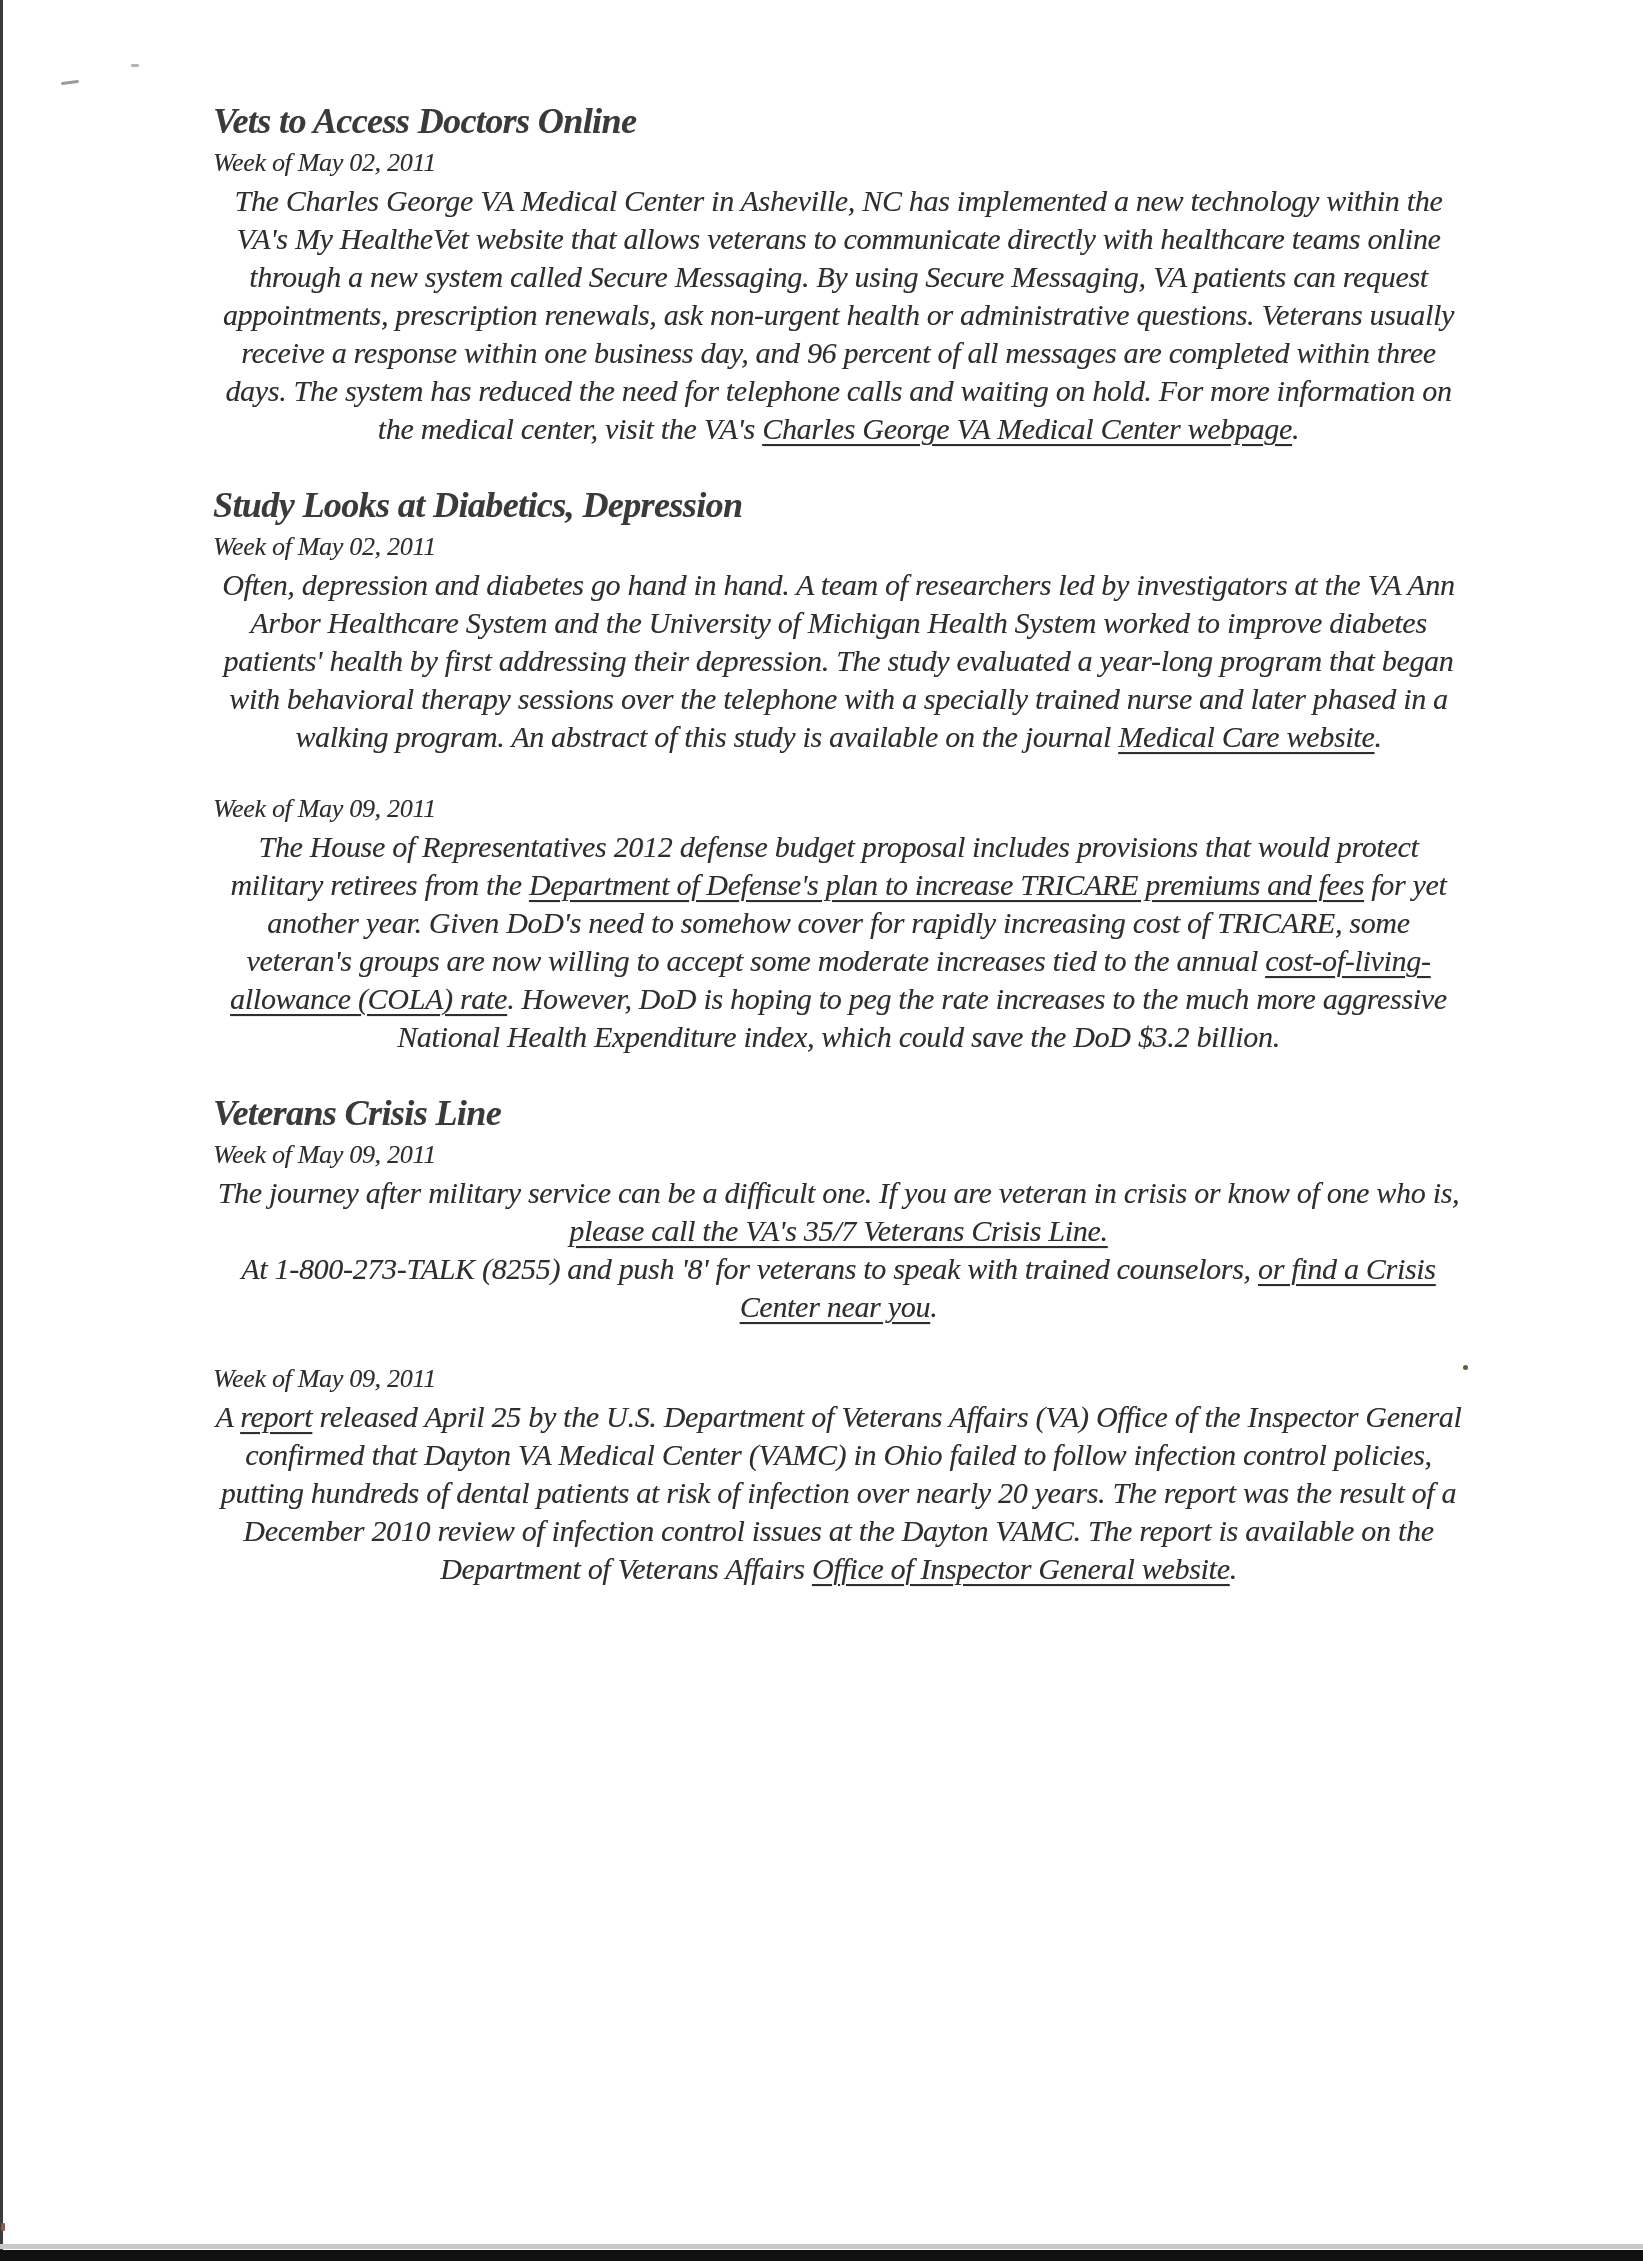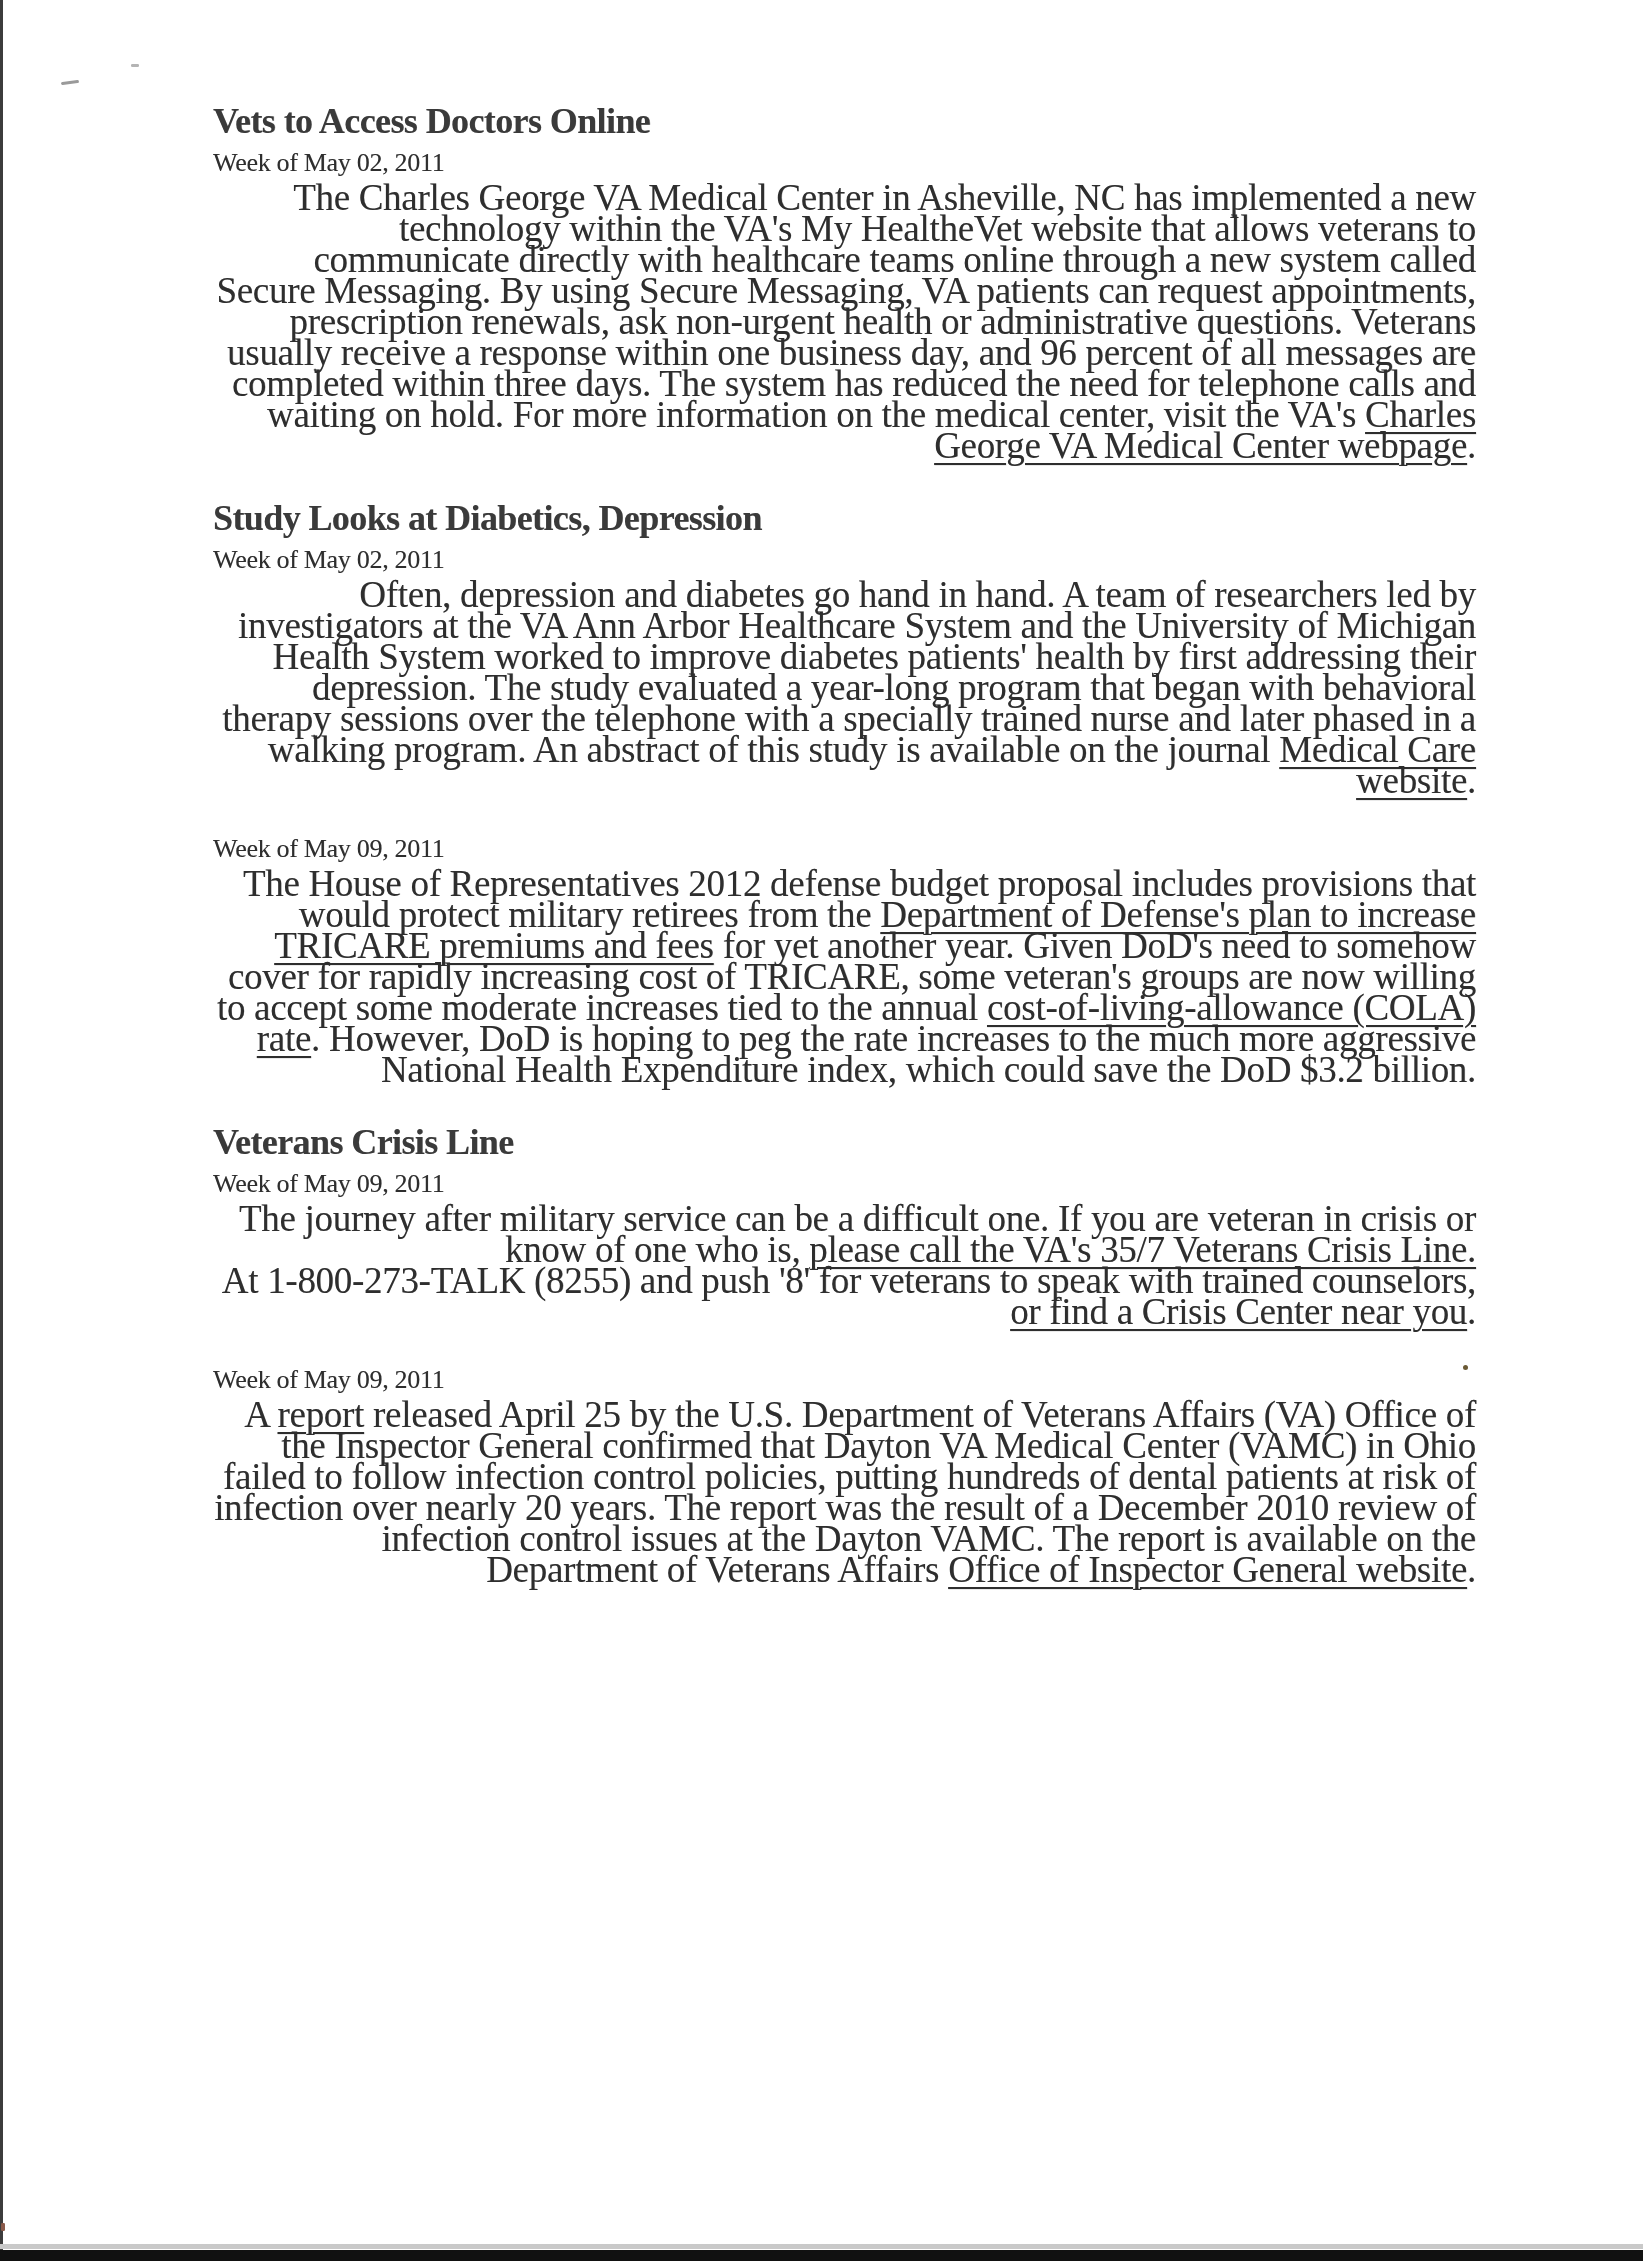--- a/index.html
+++ b/index.html
@@ -16,41 +16,42 @@
     color: var(--ink, #2e2e2e);
   }
   .doc-column {
     position: absolute;
     left: 213px;
     top: 98px;
     width: 1263px;
     text-shadow: 0.3px 0.3px 0.5px rgba(45,45,45,0.35);
   }
   section.news-section {
-    margin: 0 0 34px 0;
+    margin: 0 12px 34px 0;
+    font-style: italic;
   }
   h2.section-title {
     margin: 0;
     font-size: 36px;
     line-height: 46px;
     font-weight: bold;
     letter-spacing: -0.6px;
     color: var(--heading-ink, #3a3a3a);
   }
   .section-date {
     font-size: 26px;
     line-height: 38px;
     letter-spacing: -0.3px;
   }
   p.section-paragraph {
     margin: 0;
-    font-size: 37px;
-    line-height: 31px;
+    font-size: 30px;
+    line-height: 38px;
     letter-spacing: -0.3px;
-    text-align: right;
+    text-align: center;
   }
   a.doc-link {
     color: inherit;
     text-decoration: underline;
     text-decoration-thickness: 2.3px;
     text-underline-offset: 5.2px;
     cursor: pointer;
   }
   
   .scan-edge-left {

